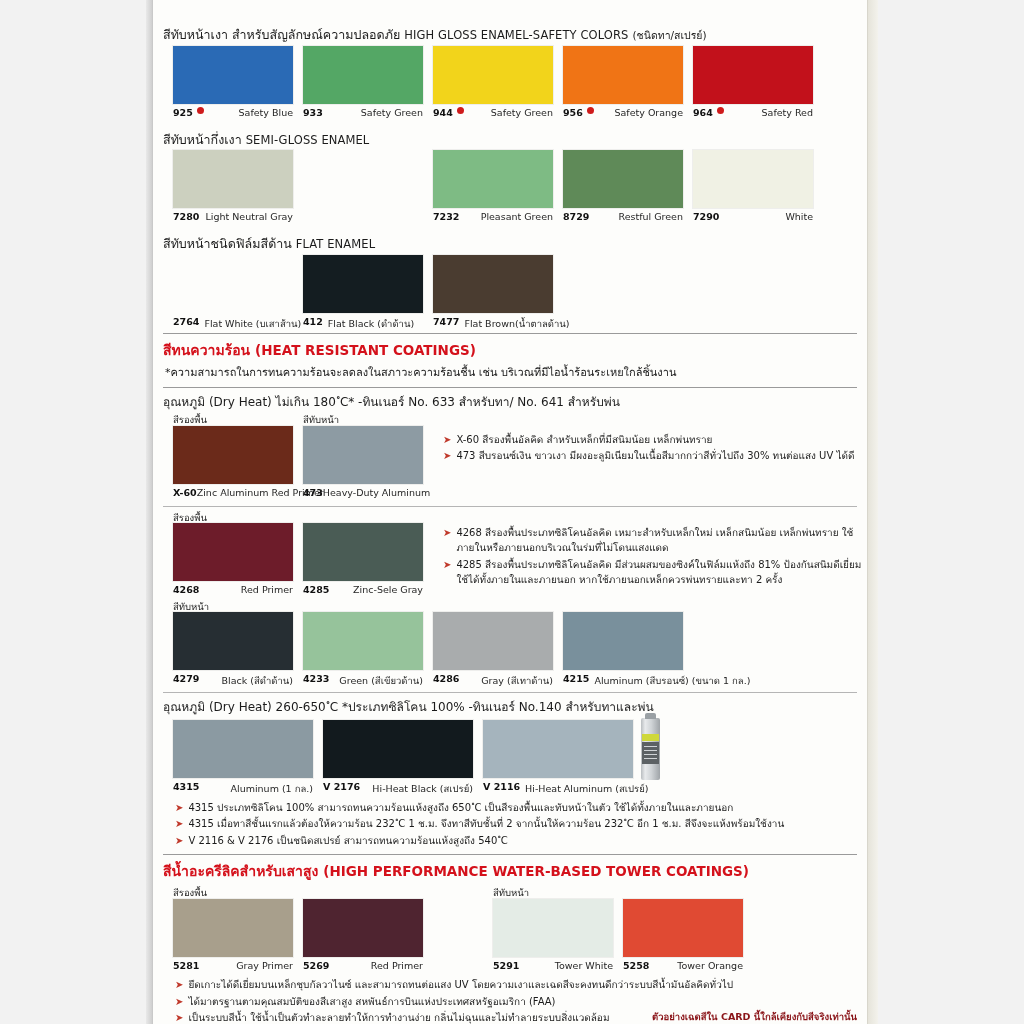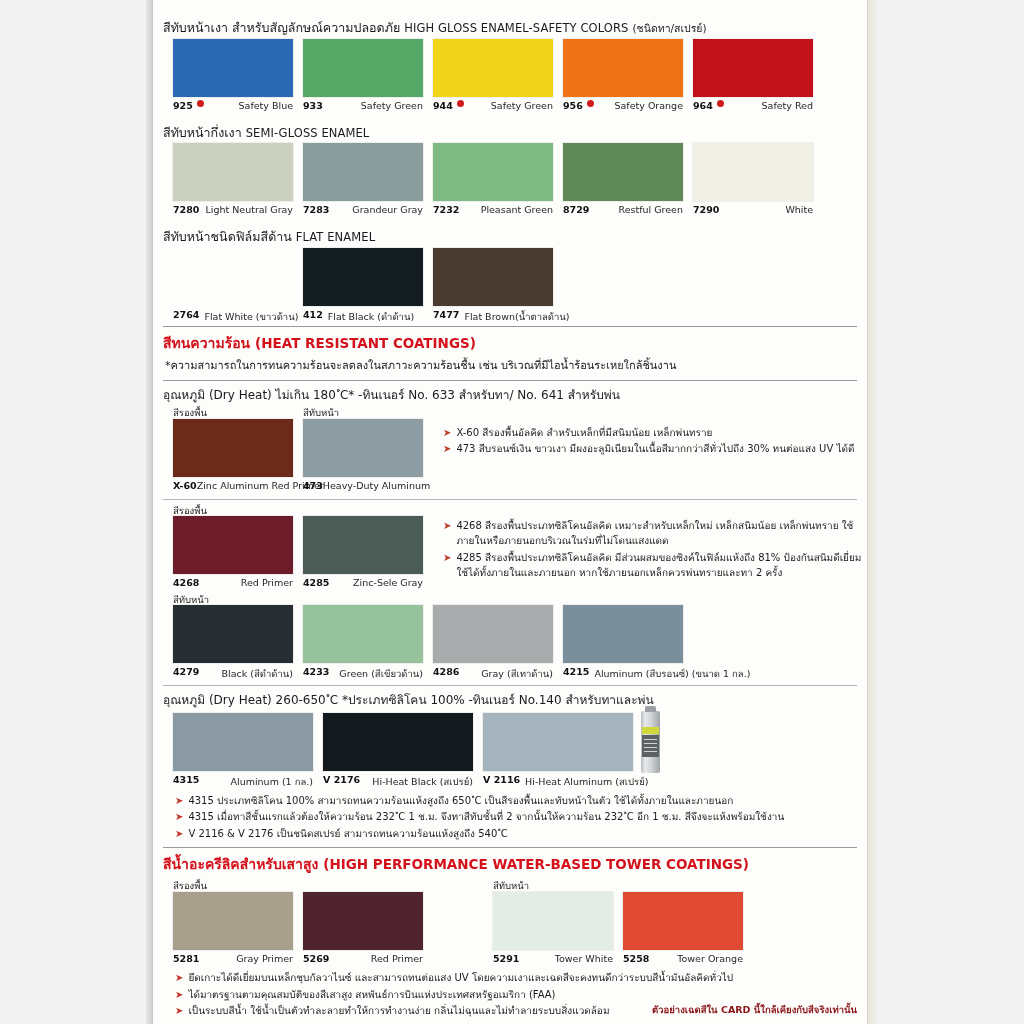--- a/index.html
+++ b/index.html
@@ -89,21 +89,21 @@
 </head>
 <body>
 
 <div class="page">
   <div class="edge-left"></div>
   <div class="edge-right"></div>
   <div class="edge-right2"></div>
 
   <div class="sheet">
 
-    <div class="sect-title" style="margin-top:16px;">
+    <div class="sect-title" style="margin-top:23px;">
       <span>สีทับหน้าเงา สำหรับสัญลักษณ์ความปลอดภัย</span>
       <span class="en">HIGH GLOSS ENAMEL-SAFETY COLORS</span>
       <span class="paren">(ชนิดทา/สเปรย์)</span>
     </div>
 
     <div class="swatch-row" style="height:80px;margin-top:3px;">
       <div class="sw" style="left:10px;top:0;">
         <span class="chip bordered" style="background:#2a6ab5;"></span>
         <div class="lbl">
           <span class="code">925</span>
@@ -150,27 +150,20 @@
     </div>
 
     <div class="swatch-row" style="height:80px;margin-top:3px;">
       <div class="sw" style="left:10px;top:0;">
         <span class="chip bordered" style="background:#ccd0bf;"></span>
         <div class="lbl">
           <span class="code">7280</span>
           <span class="nm">Light Neutral Gray</span>
         </div>
       </div>
-      <div class="sw" style="left:140px;top:0;">
-        <span class="chip bordered" style="background:#8b9c9c;"></span>
-        <div class="lbl">
-          <span class="code">7283</span>
-          <span class="nm">Grandeur Gray</span>
-        </div>
-      </div>
       <div class="sw" style="left:270px;top:0;">
         <span class="chip bordered" style="background:#7ebb84;"></span>
         <div class="lbl">
           <span class="code">7232</span>
           <span class="nm">Pleasant Green</span>
         </div>
       </div>
       <div class="sw" style="left:400px;top:0;">
         <span class="chip bordered" style="background:#5f8a58;"></span>
         <div class="lbl">
@@ -190,21 +183,21 @@
     <div class="sect-title" style="margin-top:2px;">
       <span>สีทับหน้าชนิดฟิล์มสีด้าน</span>
       <span class="en">FLAT ENAMEL</span>
     </div>
 
     <div class="swatch-row" style="height:78px;margin-top:3px;">
       <div class="sw" style="left:10px;top:0;">
         <span class="chip" style="background:#fdfdfb;"></span>
         <div class="lbl">
           <span class="code">2764</span>
-          <span class="nm tight">Flat White (ขาวด้าน)</span>
+          <span class="nm tight">Flat White (บเสาส้าน)</span>
         </div>
       </div>
       <div class="sw" style="left:140px;top:0;">
         <span class="chip bordered" style="background:#141d21;"></span>
         <div class="lbl">
           <span class="code">412</span>
           <span class="nm tight">Flat Black (ดำด้าน)</span>
         </div>
       </div>
       <div class="sw" style="left:270px;top:0;">

